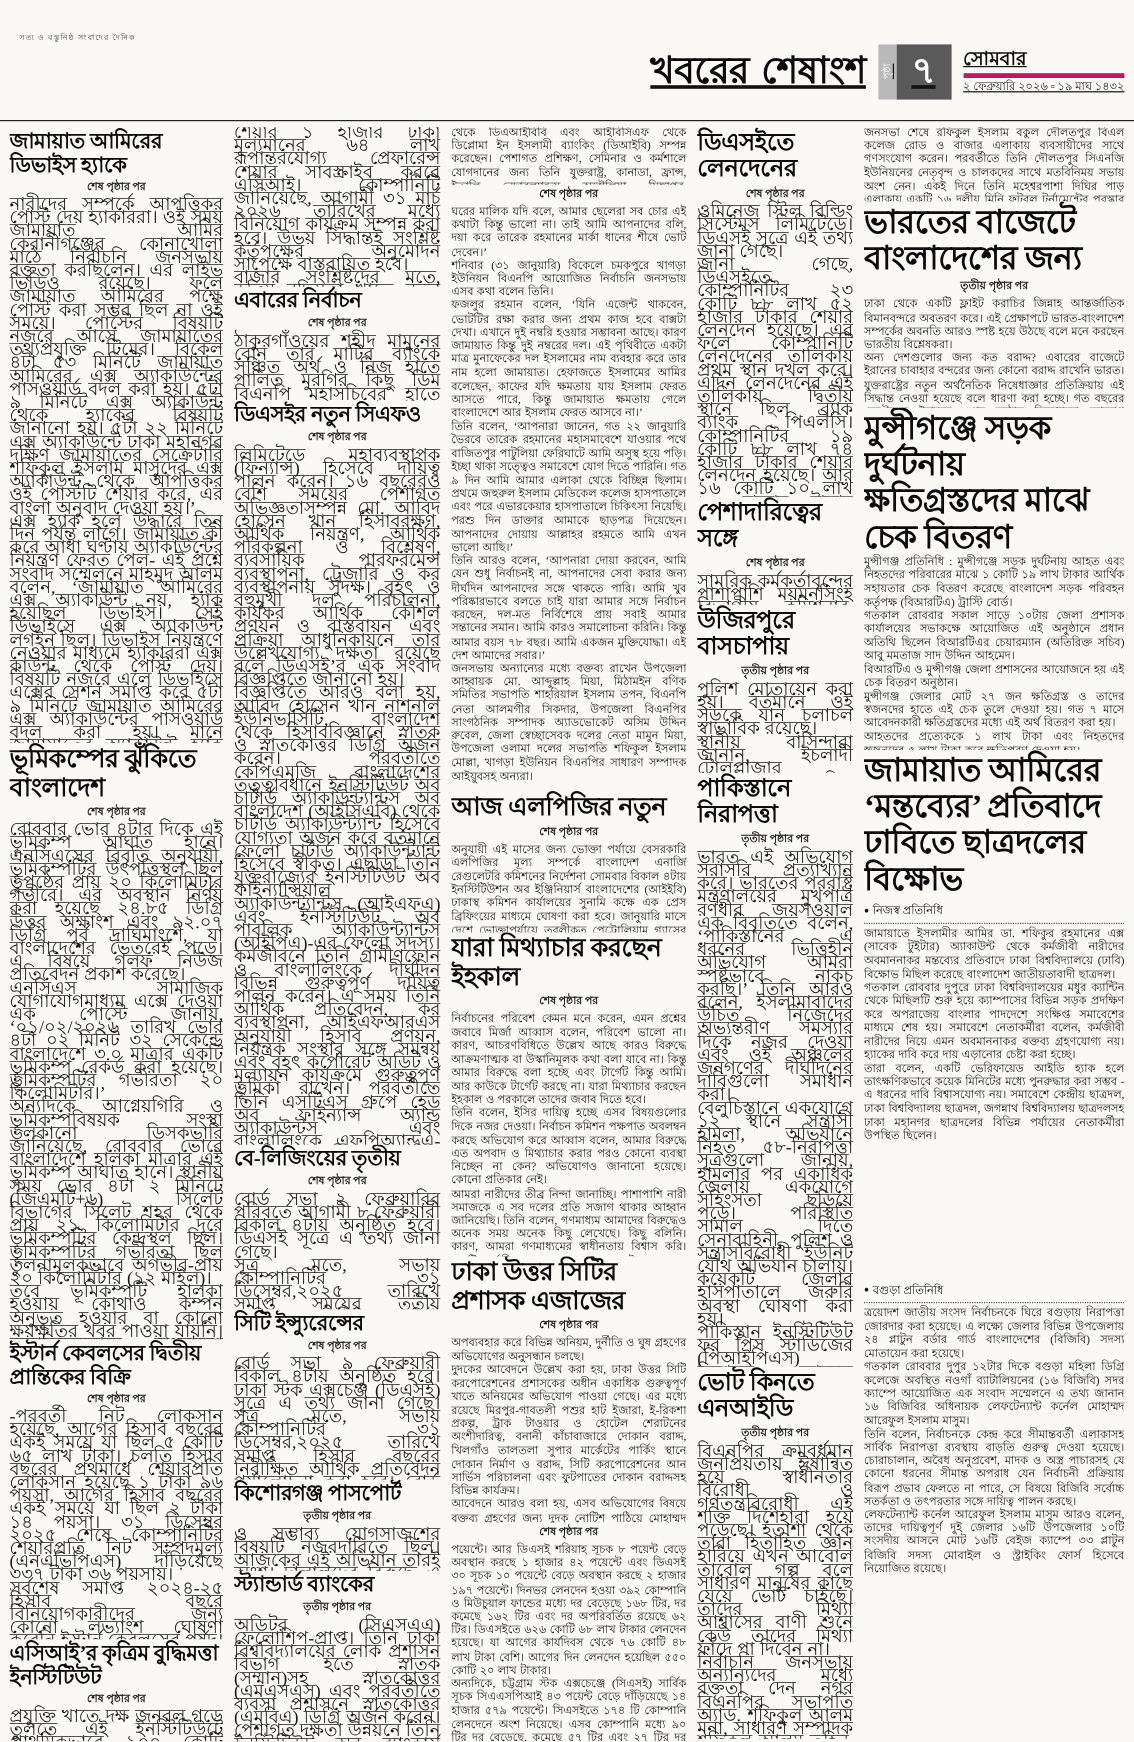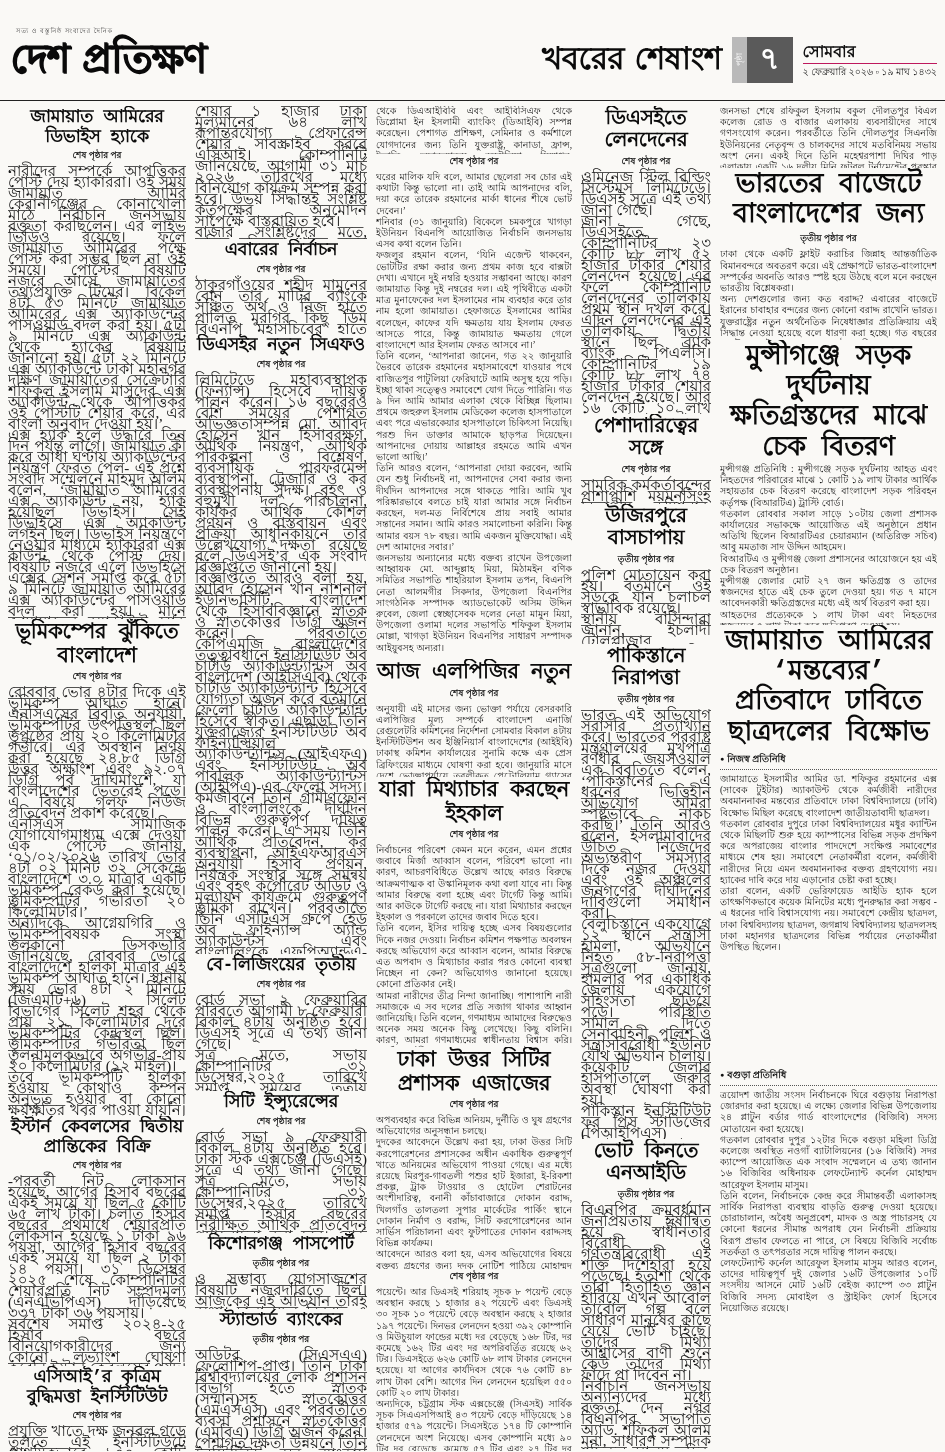--- a/index.html
+++ b/index.html
@@ -19,87 +19,86 @@
     border-bottom:1.5px solid #222;
   }
   .brand{position:absolute;left:10px;top:26px;}
   .brand .tagline{font-size:6.5px;color:#444;letter-spacing:1px;margin-left:6px;}
   .brand .logo{
     font-size:40px;font-weight:900;line-height:1.05;
     font-family:"DejaVu Sans","Liberation Sans",sans-serif;
     letter-spacing:-1px;color:#0a0a0a;
     text-shadow:1px 1px 0 #0a0a0a;
   }
-  .mast-right{position:absolute;right:8px;top:34px;display:flex;align-items:center;gap:10px;}
+  .mast-right{position:absolute;right:8px;top:34px;display:flex;align-items:center;gap:10px;text-decoration:underline;}
   .section-title{
     font-size:31px;font-weight:900;color:#0a0a0a;
     font-family:"DejaVu Sans","Liberation Sans",sans-serif;letter-spacing:-.5px;
   }
   .pagebox{display:flex;align-items:stretch;height:46px;}
   .pagebox .ptab{
     background:#b9b9b9;color:#fff;width:15px;
     display:flex;align-items:center;justify-content:center;
     font-size:8px;writing-mode:vertical-rl;transform:rotate(180deg);
   }
   .pagebox .pnum{
     background:#5a5a5a;color:#fff;width:46px;
     display:flex;align-items:center;justify-content:center;
     font-size:31px;font-weight:bold;
     font-family:"DejaVu Sans","Liberation Sans",sans-serif;
   }
   .dateblock{line-height:1.3;}
   .dateblock .day{font-size:16px;font-weight:bold;}
-  .dateblock .dateline{font-size:9.5px;border-top:1px solid #be185d;padding-top:2px;color:#222;}
+  .dateblock .dateline{font-size:9.5px;border-top:4px solid #be185d;padding-top:2px;color:#222;}
   
   .cols{
     position:absolute;top:106px;left:8px;right:8px;bottom:0;
     display:flex;gap:9px;
   }
   .col{overflow:hidden;}
   .c1{flex:0 0 178px;}
   .c2{flex:0 0 172px;}
   .c3{flex:0 0 196px;}
   .c4{flex:0 0 130px;}
   .c5{flex:1;}
   .art{overflow:hidden;box-sizing:border-box;padding-bottom:4px;}
   .art h2{
-    margin:2px 0 1px 0;text-align:center;
-    font-family:Liberation Mono, monospace;
+    margin:2px 0 1px 0;text-align:left;
+    font-family:Liberation Serif, serif;
     font-weight:900;color:#0b0b0b;line-height:1.12;letter-spacing:-.3px;
   }
   .h-med h2{font-size:17.5px;}
   .h-big h2{font-size:21px;}
   .h-wide h2{font-size:27px;}
   .h-sm h2{font-size:20px;}
   .cont{
     text-align:center;font-size:9px;font-weight:bold;color:#222;
     margin-bottom:3px;
   }
   .byline{
-    font-size:9.5px;font-weight:bold;color:#111;
+    font-size:9.5px;font-weight:normal;color:#111;
     padding:3px 0 2px 0;
     border-bottom:1px dotted #555;margin-bottom:4px;
   }
   .byline .bullet{font-size:7px;vertical-align:1px;margin-right:3px;}
   .body{
     margin:0;font-size:15px;line-height:11px;text-align:justify;
     color:#161616;white-space:pre-line;
     word-spacing:.5px;
   }
   .c3 .body,.c5 .body{font-size:9.4px;line-height:11.2px;}
 </style>
 </head>
 <body>
 
 <div class="page">
 
   <header class="masthead">
     <div class="brand">
       <div class="tagline">সত্য ও বস্তুনিষ্ঠ সংবাদের দৈনিক</div>
-      <div class="logo">দেশ প্রতিক্ষণ</div>
     </div>
     <div class="mast-right">
       <div class="section-title">খবরের শেষাংশ</div>
       <div class="pagebox">
         <div class="ptab">পৃষ্ঠা</div>
         <div class="pnum">৭</div>
       </div>
       <div class="dateblock">
         <div class="day">সোমবার</div>
         <div class="dateline">২ ফেব্রুয়ারি ২০২৬ ▫ ১৯ মাঘ ১৪৩২</div>

